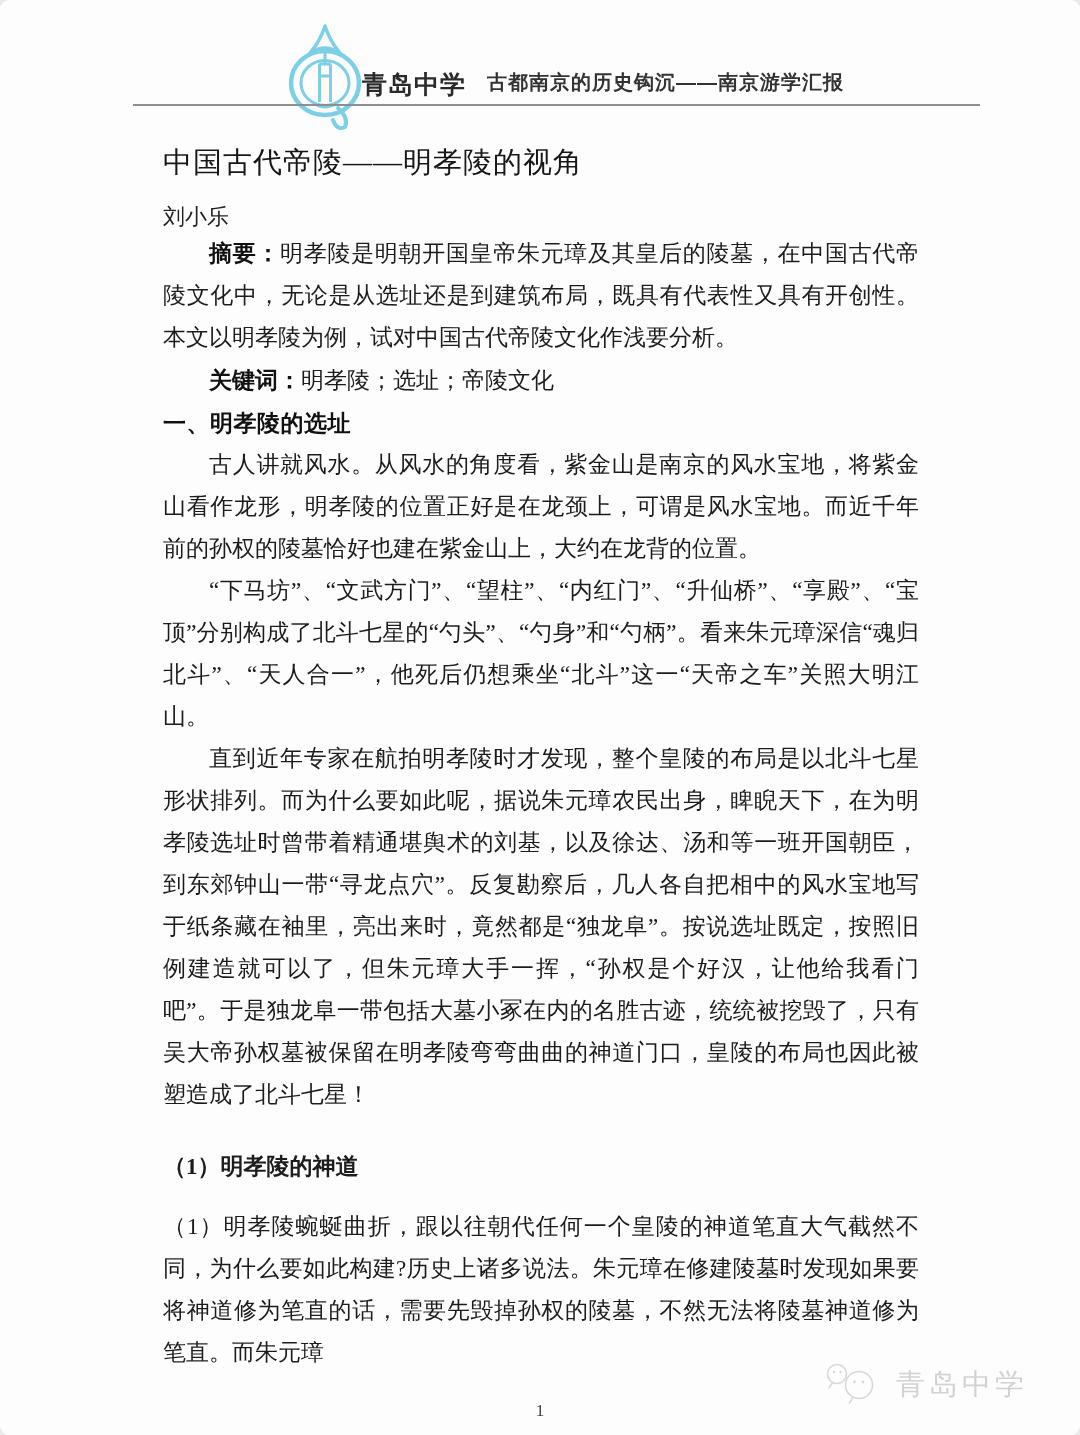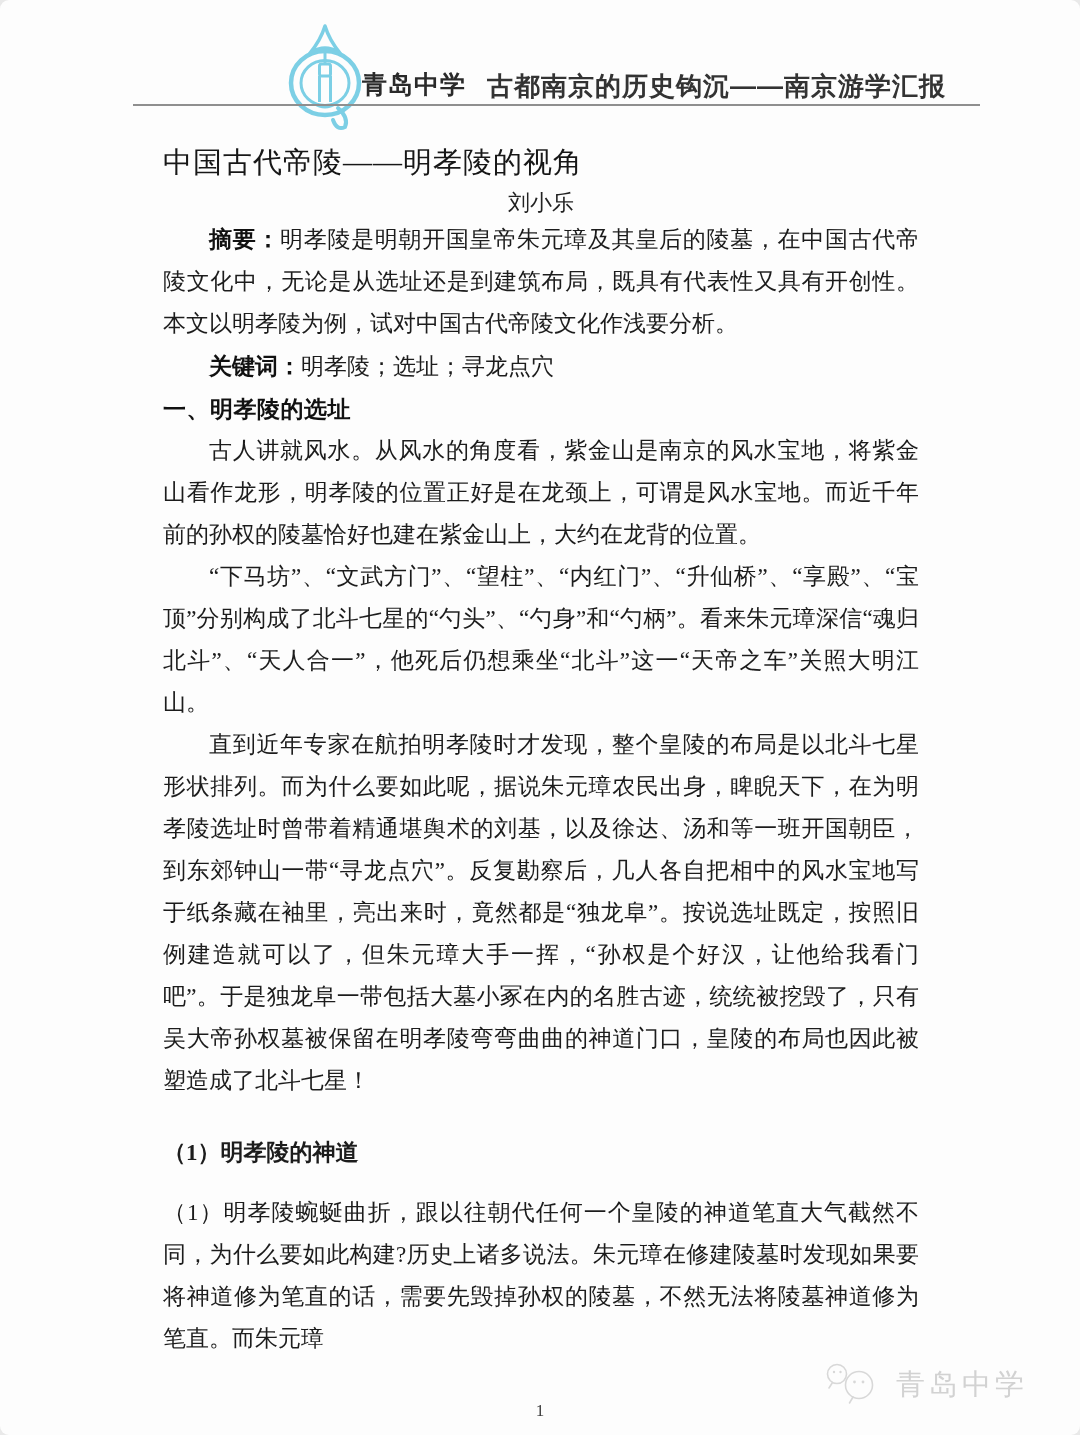--- a/index.html
+++ b/index.html
@@ -16,39 +16,39 @@
   
   .hdr-logo{position:absolute;left:270px;top:24px;width:110px;height:108px;}
   .hdr-school{
     position:absolute;left:362px;top:68px;
     font-family:"Liberation Sans","DejaVu Sans",sans-serif;
     font-weight:700;font-size:25px;color:#2a2a2a;letter-spacing:1px;
   }
   .hdr-sub{
     position:absolute;left:487px;top:69px;
     font-family:"Liberation Sans","DejaVu Sans",sans-serif;
-    font-weight:700;font-size:26px;color:#333;letter-spacing:1px;
+    font-weight:700;font-size:20px;color:#333;letter-spacing:1px;
   }
   .hdr-rule{
     position:absolute;left:133px;top:104px;width:847px;height:2px;
     background:#8f8f8f;
   }
   
   .doc{
     position:absolute;left:163px;top:132px;width:756px;
   }
   .title{
     margin:8px 0 0 0;
     text-align:left;
     font-size:29px;font-weight:500;line-height:44px;color:#171717;
     letter-spacing:1px;
   }
   .author{
-    margin-top:4px;
-    text-align:center;
+    margin-top:18px;
+    text-align:left;
     font-size:22px;line-height:30px;color:#222;
   }
   .para{
     margin:0;
     font-size:23px;line-height:42px;
     text-align:justify;
     color:#1c1c1c;
   }
   .para.first{margin-top:0;}
   .indent{text-indent:2em;}
@@ -112,21 +112,21 @@
   </div>
 
   <div class="doc">
 
     <h1 class="title">中国古代帝陵——明孝陵的视角</h1>
 
     <div class="author">刘小乐</div>
 
     <p class="para first indent"><span class="blabel">摘要：</span><span>明孝陵是明朝开国皇帝朱元璋及其皇后的陵墓，在中国古代帝陵文化中，无论是从选址还是到建筑布局，既具有代表性又具有开创性。本文以明孝陵为例，试对中国古代帝陵文化作浅要分析。</span></p>
 
-    <p class="para indent"><span class="blabel">关键词：</span><span>明孝陵；选址；寻龙点穴</span></p>
+    <p class="para indent"><span class="blabel">关键词：</span><span>明孝陵；选址；帝陵文化</span></p>
 
     <h2 class="h-sec">一、明孝陵的选址</h2>
 
     <p class="para indent">古人讲就风水。从风水的角度看，紫金山是南京的风水宝地，将紫金山看作龙形，明孝陵的位置正好是在龙颈上，可谓是风水宝地。而近千年前的孙权的陵墓恰好也建在紫金山上，大约在龙背的位置。</p>
 
     <p class="para indent">“下马坊”、“文武方门”、“望柱”、“内红门”、“升仙桥”、“享殿”、“宝顶”分别构成了北斗七星的“勺头”、“勺身”和“勺柄”。看来朱元璋深信“魂归北斗”、“天人合一”，他死后仍想乘坐“北斗”这一“天帝之车”关照大明江山。</p>
 
     <p class="para indent">直到近年专家在航拍明孝陵时才发现，整个皇陵的布局是以北斗七星形状排列。而为什么要如此呢，据说朱元璋农民出身，睥睨天下，在为明孝陵选址时曾带着精通堪舆术的刘基，以及徐达、汤和等一班开国朝臣，到东郊钟山一带“寻龙点穴”。反复勘察后，几人各自把相中的风水宝地写于纸条藏在袖里，亮出来时，竟然都是“独龙阜”。按说选址既定，按照旧例建造就可以了，但朱元璋大手一挥，“孙权是个好汉，让他给我看门吧”。于是独龙阜一带包括大墓小冢在内的名胜古迹，统统被挖毁了，只有吴大帝孙权墓被保留在明孝陵弯弯曲曲的神道门口，皇陵的布局也因此被塑造成了北斗七星！</p>
 
 

